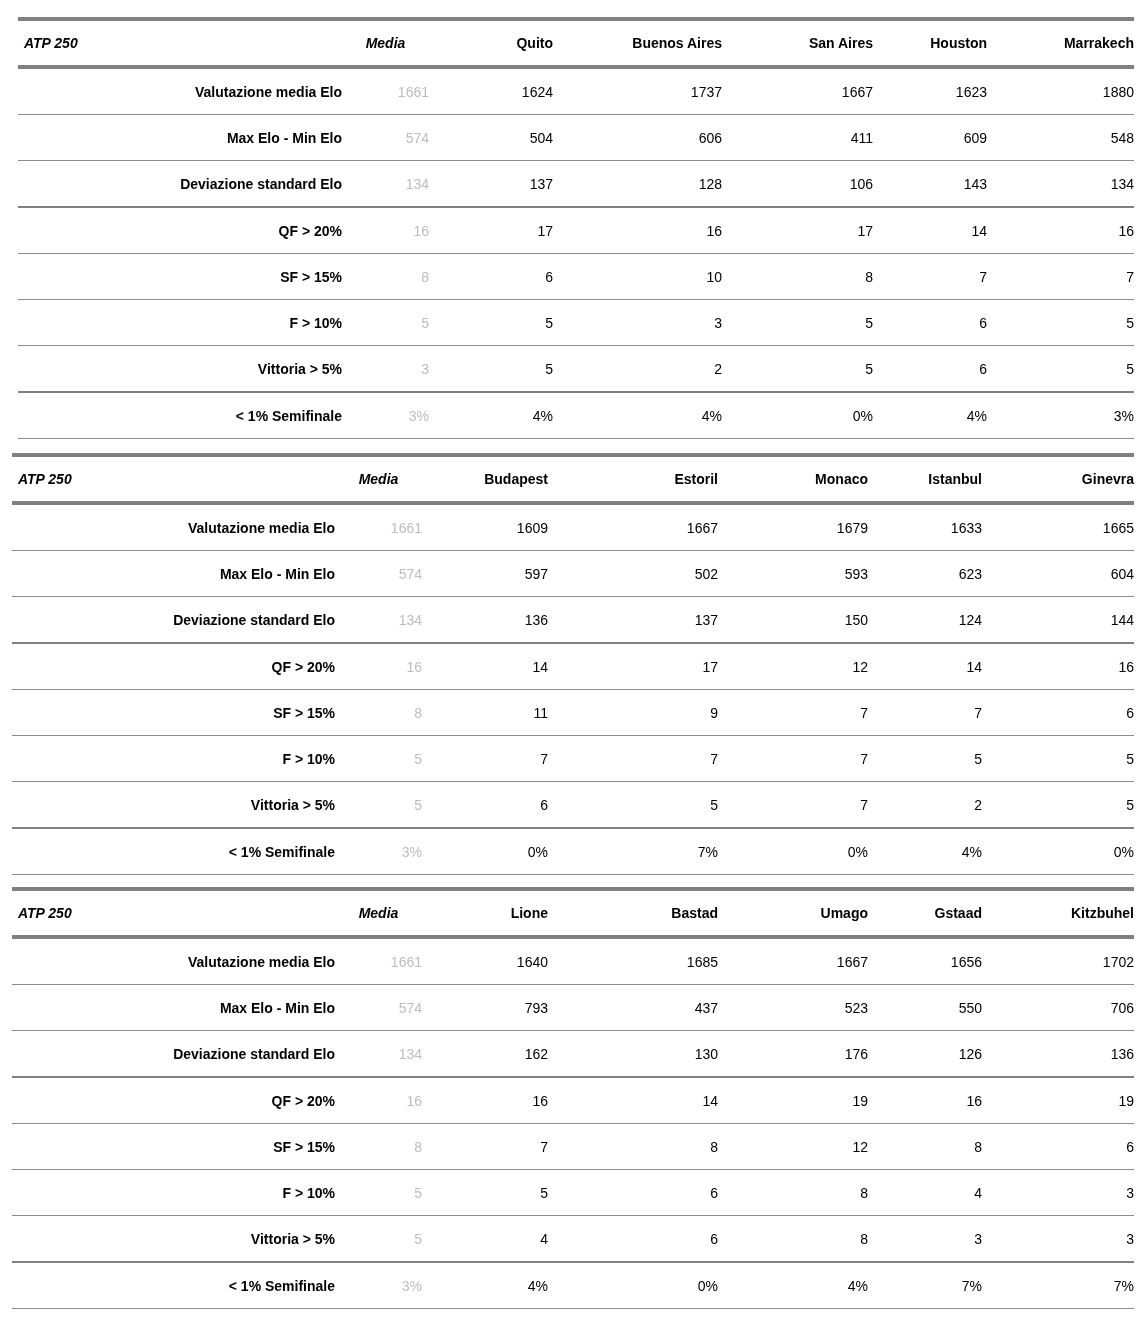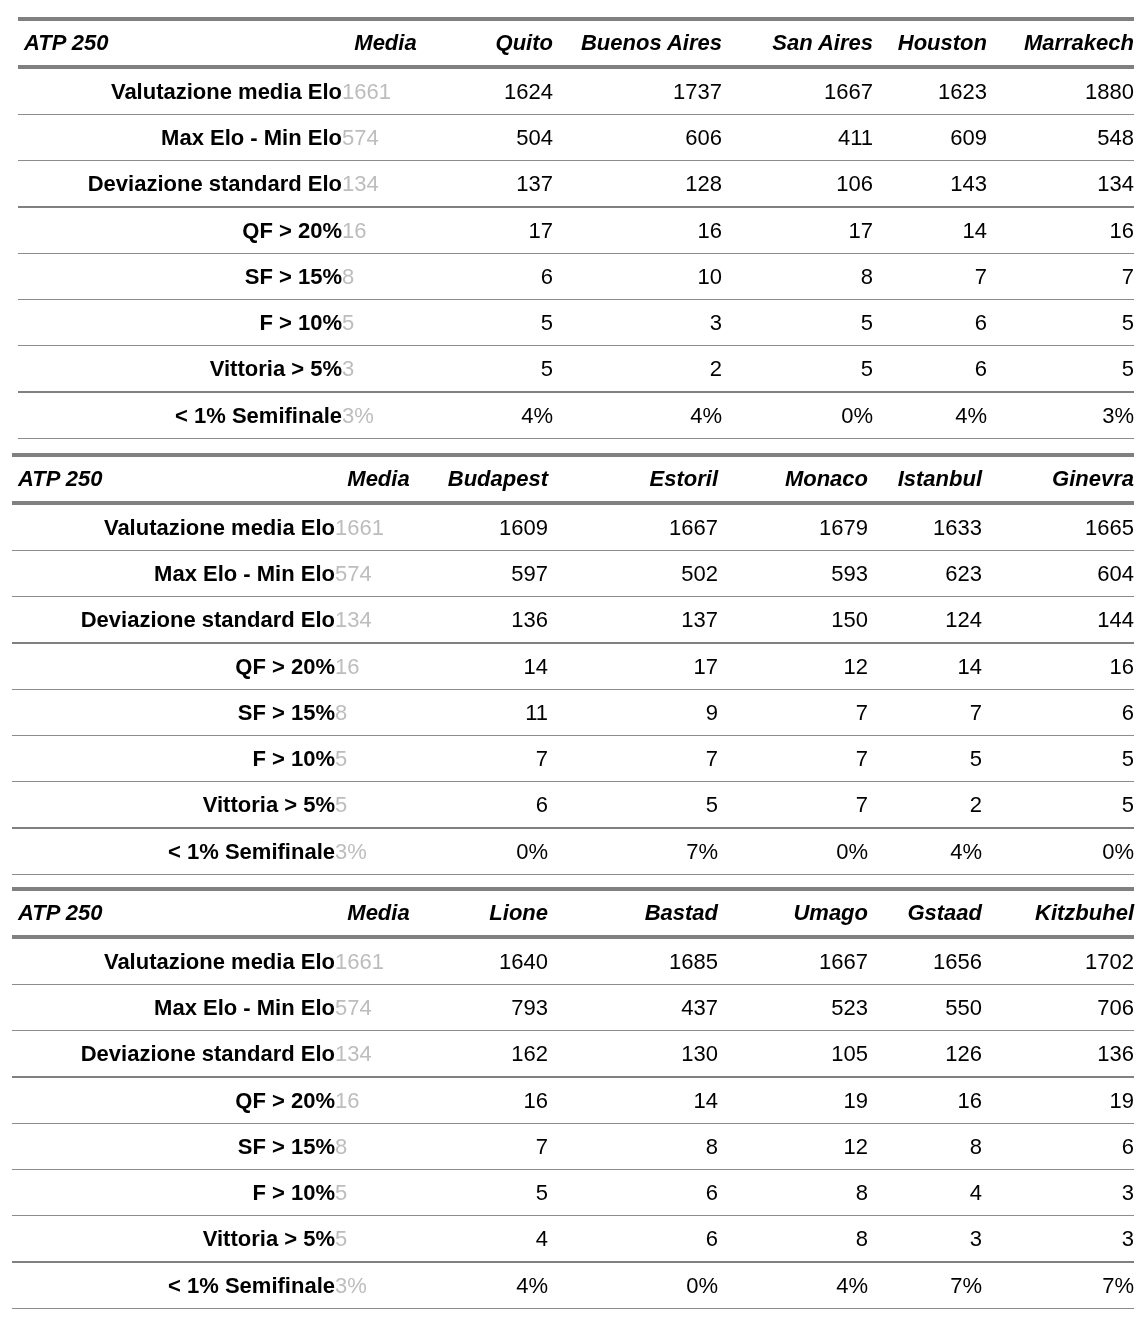--- a/index.html
+++ b/index.html
@@ -6,35 +6,35 @@
     body {
       width: 1146px; height: 1320px;
       font-family: "Liberation Sans", sans-serif;
       color: #000;
       position: relative;
       overflow: hidden;
     }
     .tbl {
       position: absolute;
       border-collapse: collapse;
-      font-size: 22px;
+      font-size: 14px;
     }
     .tbl th, .tbl td {
       padding: 0;
       height: 45px;
       white-space: nowrap;
       border-bottom: 1px solid #8c8c8c;
     }
     .tbl thead tr { border-top: 4px solid #808080; }
-    .tbl thead th { border-bottom: 4px solid #808080; height: 44px; font-weight: bold; font-style: italic; }
+    .tbl thead th { border-bottom: 4px solid #808080; height: 44px; font-weight: bold; }
     .tbl th.title { text-align: left; font-style: italic; padding-left: 6px; }
     .tbl th.media { font-style: italic; }
     .tbl th.city { text-align: right; }
     .tbl td.label { font-weight: bold; text-align: right; padding-left: 46px; }
-    .tbl td.mean { text-align: left; color: #bdbdbd; }
+    .tbl td.mean { text-align: right; color: #bdbdbd; }
     .tbl td.val { text-align: right; }
     .tbl tr.group-end td { border-bottom: 2px solid #808080; }
 
     #t1 { left: 18px; top: 17px; width: 1116px; }
     #t2 { left: 12px; top: 453px; width: 1122px; }
     #t3 { left: 12px; top: 887px; width: 1122px; }
   </style>
 </head>
 <body>
 
@@ -268,21 +268,21 @@
         <td class="val">437</td>
         <td class="val">523</td>
         <td class="val">550</td>
         <td class="val">706</td>
       </tr>
       <tr class="group-end">
         <td class="label">Deviazione standard Elo</td>
         <td class="mean">134</td>
         <td class="val">162</td>
         <td class="val">130</td>
-        <td class="val">105</td>
+        <td class="val">176</td>
         <td class="val">126</td>
         <td class="val">136</td>
       </tr>
       <tr>
         <td class="label">QF &gt; 20%</td>
         <td class="mean">16</td>
         <td class="val">16</td>
         <td class="val">14</td>
         <td class="val">19</td>
         <td class="val">16</td>

